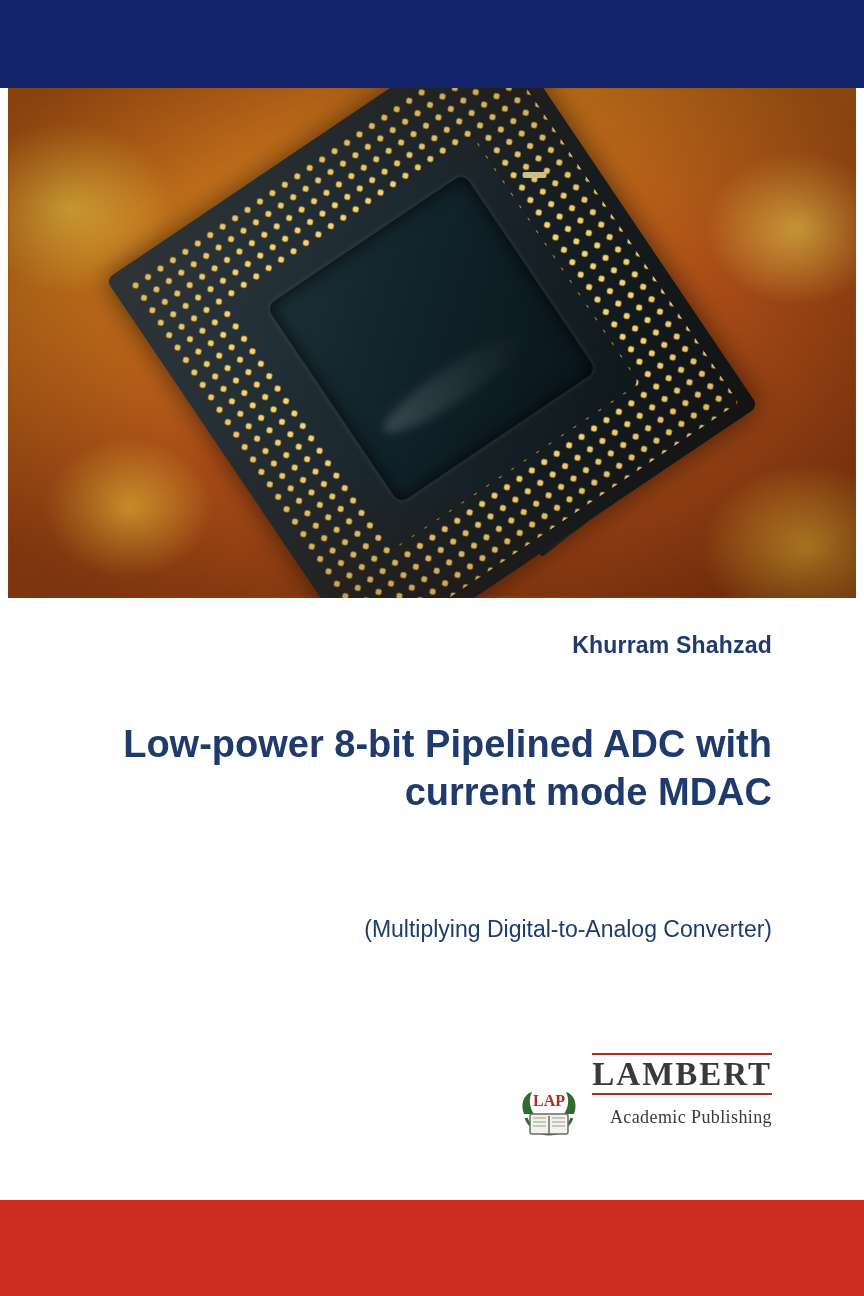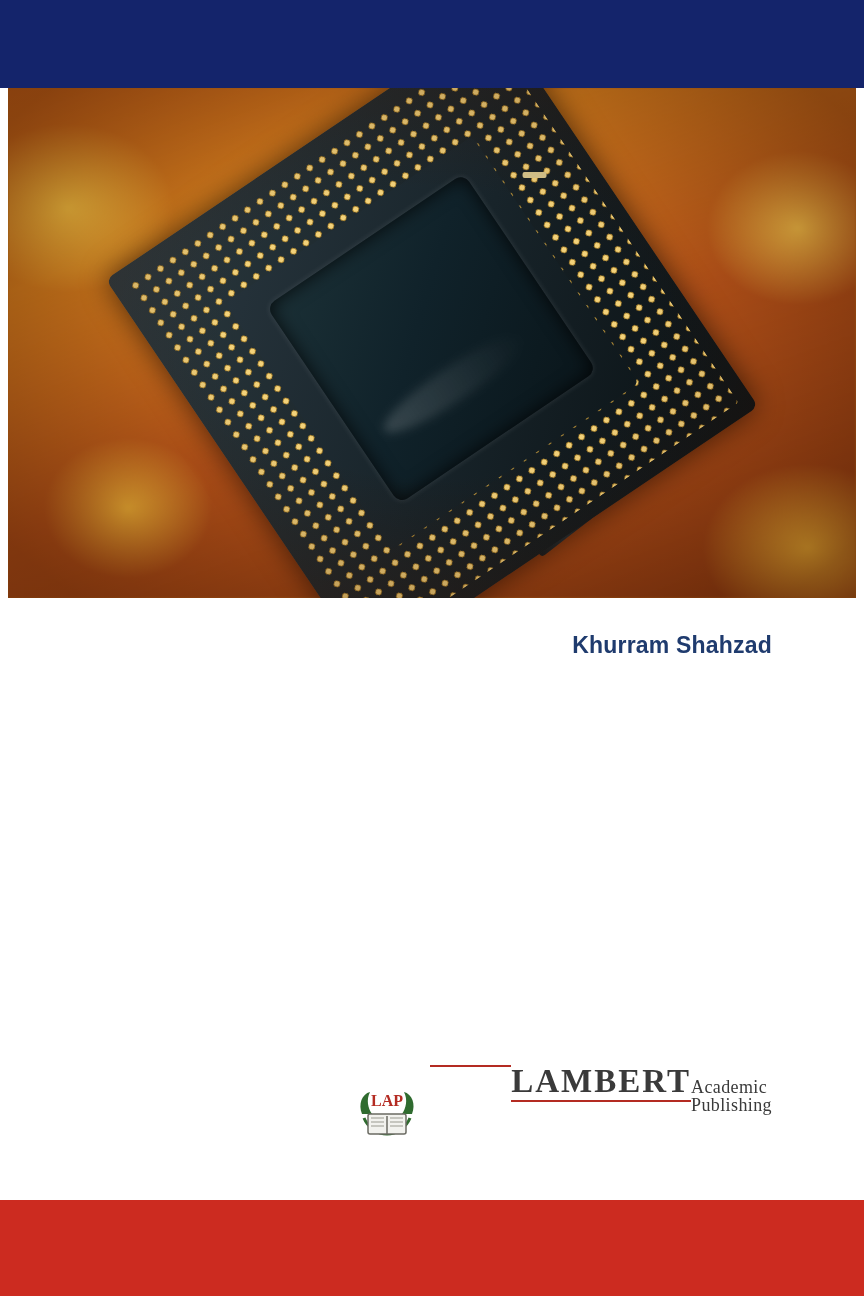--- a/index.html
+++ b/index.html
@@ -192,22 +192,22 @@
     gap: 10px;
   }
   .pub-emblem {
     width: 66px;
     height: 58px;
     position: relative;
     margin-top: 48px;
   }
   .pub-text {
     display: flex;
-    flex-direction: row;
-    align-items: flex-start;
+    flex-direction: column;
+    align-items: flex-end;
     line-height: 1;
   }
   .pub-name {
     font-family: "Liberation Serif", serif;
     font-size: 33px;
     font-weight: bold;
     letter-spacing: 2px;
     color: #3a3a3a;
     border-bottom: 2px solid #b42b22;
     padding-bottom: 2px;
@@ -262,21 +262,23 @@
         <div class="chip-notch"></div>
       </div>
     </div>
     <div class="photo-vignette"></div>
   </div>
 
   <div class="cover-body">
 
     <div class="author">Khurram Shahzad</div>
 
-
+    <div class="title">Low-power 8-bit Pipelined ADC with current mode MDAC</div>
+
+    <div class="subtitle">(Multiplying Digital-to-Analog Converter)</div>
 
     <div class="publisher">
       <div class="pub-emblem">
         <svg viewBox="0 0 66 58" width="66" height="58" aria-hidden="true">
           <path d="M8 30 C4 20, 8 10, 16 8 C12 16, 14 24, 18 30 Z" fill="#2f6b2f"></path>
           <path d="M58 30 C62 20, 58 10, 50 8 C54 16, 52 24, 48 30 Z" fill="#2f6b2f"></path>
           <path d="M10 34 C14 44, 24 50, 33 50 C42 50, 52 44, 56 34" fill="none" stroke="#2f6b2f" stroke-width="3"></path>
           <rect x="14" y="30" width="38" height="20" rx="2" fill="#f2f2ee" stroke="#6b6b63" stroke-width="1.5"></rect>
           <path d="M33 32 L33 50" stroke="#6b6b63" stroke-width="1.5"></path>
           <path d="M17 34 H30 M17 38 H30 M17 42 H30 M36 34 H49 M36 38 H49 M36 42 H49" stroke="#9a9a90" stroke-width="1"></path>

